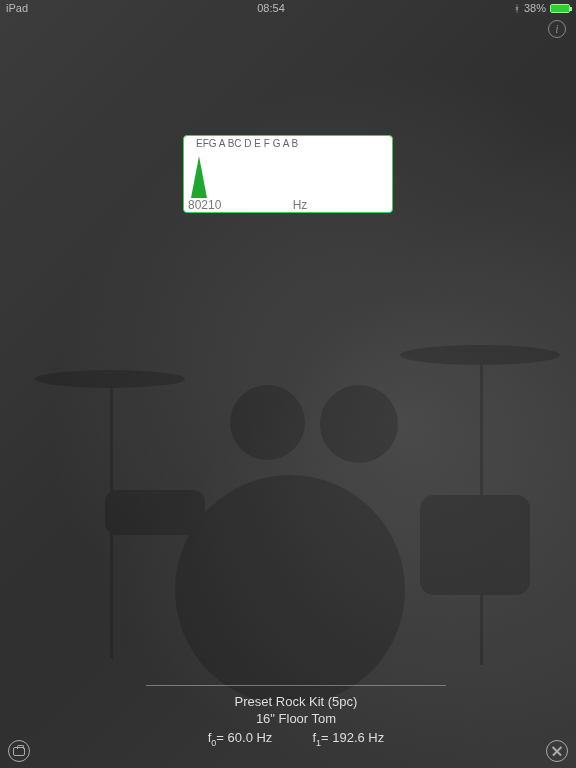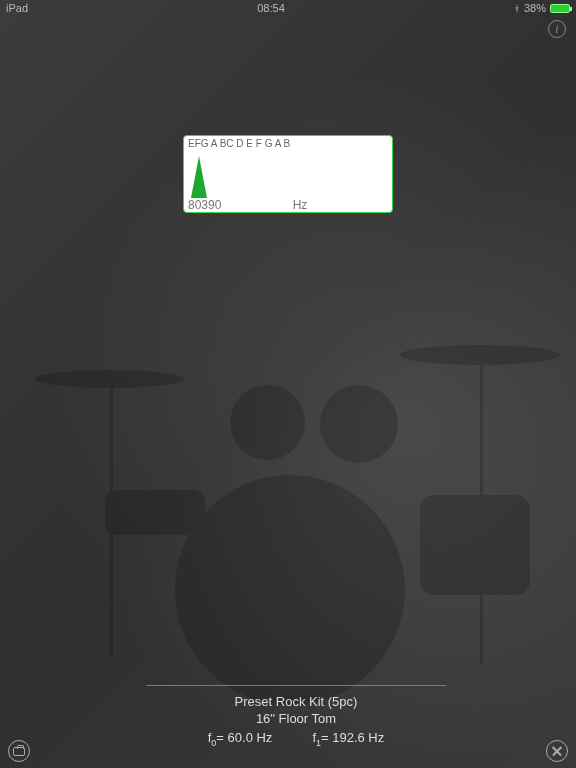--- a/index.html
+++ b/index.html
@@ -52,21 +52,21 @@
 
   
   .spectrum {
     width:210px; height:78px; margin:58px auto 0;
     border:1.5px solid #39d353; border-radius:4px;
     background:#fff; position:relative; overflow:hidden;
   }
   .scale-row {
     position:absolute; top:2px; left:0; right:0; height:14px;
     font-size:10px; color:#666; letter-spacing:0px;
-    display:flex; padding:0 4px;
+    display:flex; padding:0 12px;
   }
   .scale-row span { flex:0 0 auto; }
   .chart-area{position:absolute; left:0; right:0; top:16px; bottom:14px; background:#fff;}
   .peak {
     position:absolute; bottom:0; left:7%;
     width:0; height:0;
     border-left:8px solid transparent;
     border-right:8px solid transparent;
     border-bottom:42px solid #1fa82f;
     transform:translateX(-50%);
@@ -157,21 +157,21 @@
 <div class="spectrum">
   <div class="scale-row">
     <span>EFG A  BC  D   E F     G     A      B</span>
   </div>
   <div class="chart-area">
     <div class="peak"></div>
   </div>
   <div class="axis">
     <span>80</span>
     <span class="unit">Hz</span>
-    <span>390</span>
+    <span>210</span>
   </div>
 </div>
 
 <div class="readout">
   <div class="hz">87.0 Hz</div>
   <div class="note">F2</div>
 </div>
 
 <div class="wave-wrap">
   <svg viewBox="0 0 500 150" preserveAspectRatio="none">

